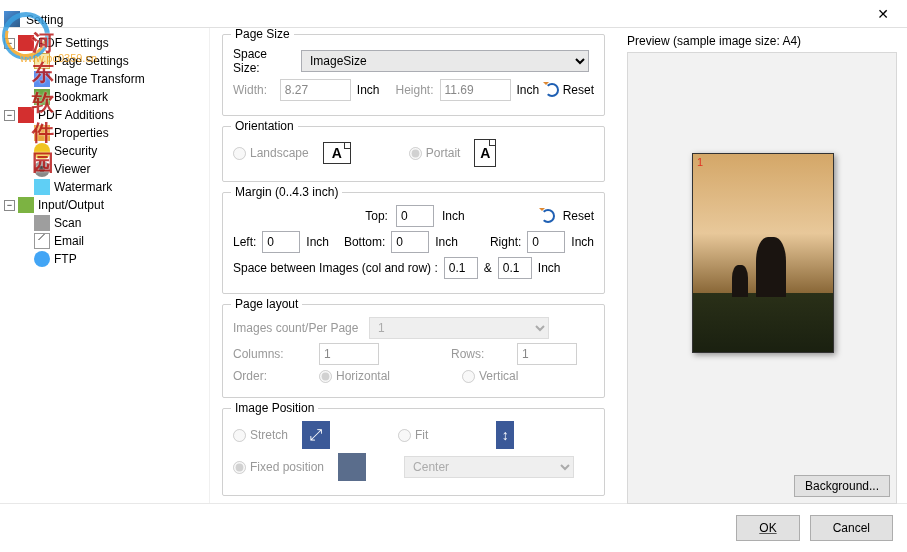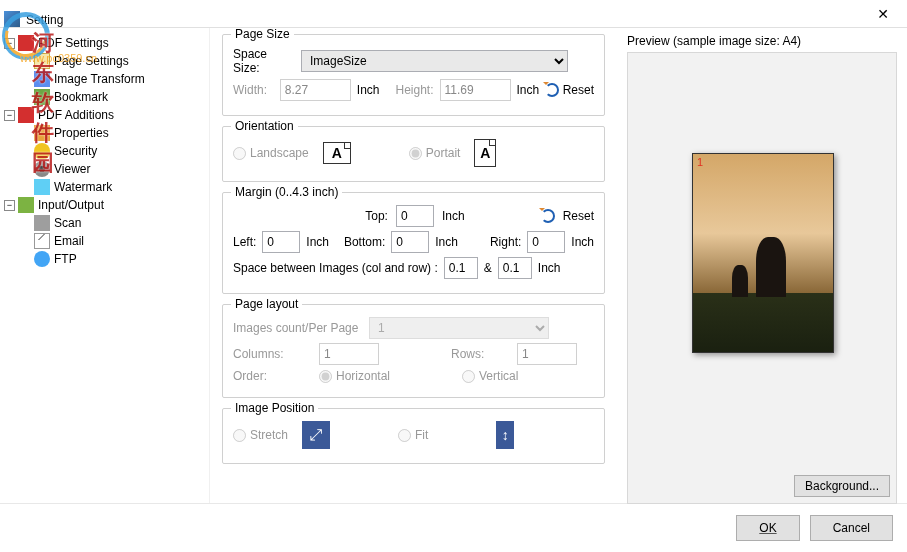--- a/index.html
+++ b/index.html
@@ -151,21 +151,21 @@
         <span>FTP</span>
       </div>
   </div>
 
   <div class="content">
 
     <div class="fieldset">
       <span class="legend">Page Size</span>
       <div class="row">
         <label class="lbl" style="width:62px">Space Size:</label>
-        <select class="sel" style="width:267px"><option>ImageSize</option></select>
+        <select class="sel" style="width:288px"><option>ImageSize</option></select>
       </div>
       <div class="row">
         <label class="lbl dis" style="width:50px">Width:</label>
         <input type="text" class="inp" disabled="" value="8.27" style="">
         <span class="lbl">Inch</span>
         <label class="lbl dis" style="margin-left:10px">Height:</label>
         <input type="text" class="inp" disabled="" value="11.69" style="">
         <span class="lbl">Inch</span>
         <span class="reset-ico"></span>
         <span class="lbl">Reset</span>
@@ -257,20 +257,29 @@
           </div>
         <span class="posicon stretch"></span>
         <div style="width:40px"></div>
         <div class="radio">
             <input type="radio" disabled="" style="">
             <label class="lbl dis">Fit</label>
           </div>
         <div style="width:40px"></div>
         <span class="posicon fit"></span>
       </div>
+      <div class="row" style="gap:14px">
+        <div class="radio">
+            <input type="radio" disabled="" checked="" style="">
+            <label class="lbl dis">Fixed position</label>
+          </div>
+        <span class="posicon fixed"></span>
+        <div style="width:10px"></div>
+        <select class="sel" disabled="" style="width:170px"><option>Center</option></select>
+      </div>
     </div>
 
   </div>
 
   <div class="preview-wrap">
     <div class="preview-label">Preview (sample image size: A4)</div>
     <div class="preview-canvas">
       <div class="preview-img">
         <span class="pnum">1</span>
       </div>

